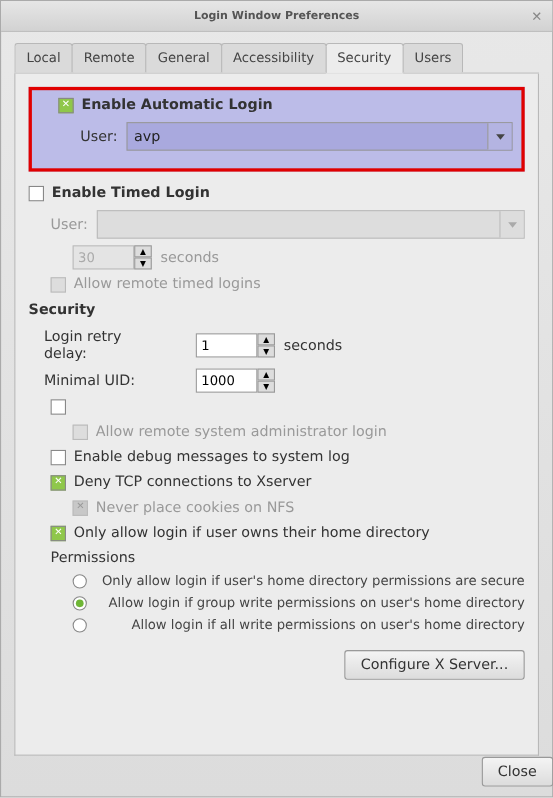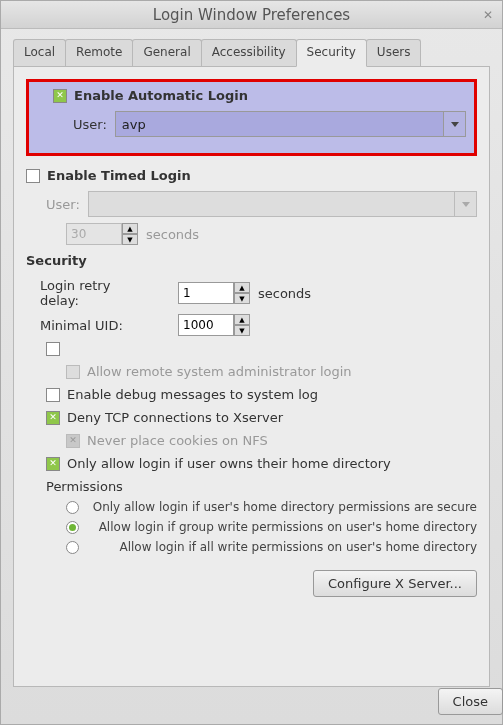--- a/index.html
+++ b/index.html
@@ -1,19 +1,19 @@
 <!DOCTYPE html>
 <html><head>
 <meta charset="utf-8">
 <style>
 * { box-sizing: border-box; margin: 0; padding: 0; font-family: "DejaVu Sans", "Liberation Sans", Arial, sans-serif; }
 body { background: #d6d6d6; width: 503px; height: 725px; overflow: hidden; }
 .window { width: 503px; height: 725px; background: linear-gradient(#e8e8e8, #dcdcdc); border: 1px solid #aaa; }
 .titlebar { height: 28px; background: linear-gradient(#e6e6e6, #d2d2d2); border-bottom: 1px solid #bbb; display: flex; align-items: center; justify-content: center; position: relative; }
-.titlebar-title { font-size: 15px; font-weight: normal; color: #555; }
+.titlebar-title { font-size: 10px; font-weight: bold; color: #555; }
 .titlebar-close { position: absolute; right: 6px; top: 6px; width: 16px; height: 16px; color: #888; font-size: 12px; cursor: pointer; display: flex; align-items: center; justify-content: center; }
 .content { padding: 10px 12px 12px 12px; }
 .tabs { display: flex; border-bottom: 1px solid #b8b8b8; height: 28px; margin-bottom: 0; }
 .tab { padding: 5px 10px; font-size: 12px; color: #444; background: #dadada; border: 1px solid #b8b8b8; border-bottom: none; margin-right: -1px; cursor: pointer; border-radius: 3px 3px 0 0; }
 .tab.active { background: #ececec; position: relative; z-index: 2; border-bottom: 1px solid #ececec; margin-bottom: -1px; }
 .panel { background: #ececec; border: 1px solid #b8b8b8; border-top: none; padding: 12px; min-height: 620px; position: relative; }
 .highlight-box { border: 3px solid #e00000; padding: 6px 8px 10px 24px; background: #bcbce8; margin-bottom: 12px; }
 .check-row { display: flex; align-items: center; gap: 7px; margin-bottom: 8px; }
 .checkbox { width: 14px; height: 14px; border: 1px solid #888; background: #fff; display: inline-flex; align-items: center; justify-content: center; flex-shrink: 0; }
 .checkbox.checked { background: #8fc74a; }
@@ -97,20 +97,24 @@
       <div class="field-row">
         <div class="spin">
           <input class="disabled" readonly="" value="30" style="">
           <div class="spin-btns">
             <div>▲</div>
             <div>▼</div>
           </div>
         </div>
         <span class="field-label disabled">seconds</span>
       </div>
+      <div class="check-row indent1">
+        <span class="checkbox disabled"></span>
+        <span class="label disabled">Allow remote timed logins</span>
+      </div>
 
       <div class="section-title">Security</div>
 
       <div class="field-row row-gap" style="margin-left:14px;">
         <span class="field-label" style="width:110px;">Login retry delay:</span>
         <div class="spin">
           <input value="1" style="">
           <div class="spin-btns">
             <div>▲</div>
             <div>▼</div>

